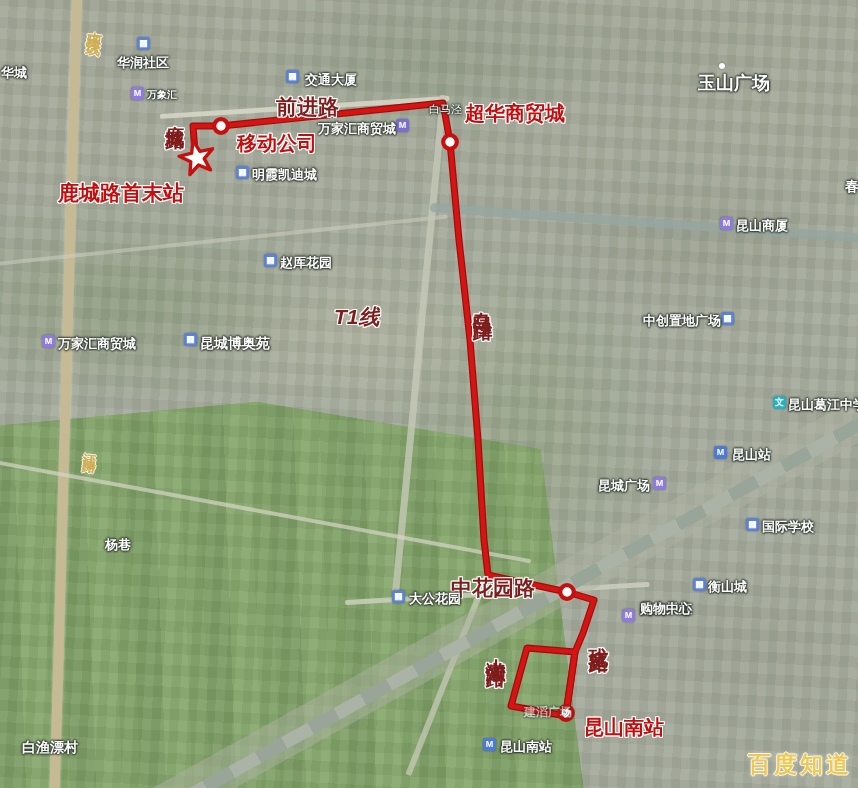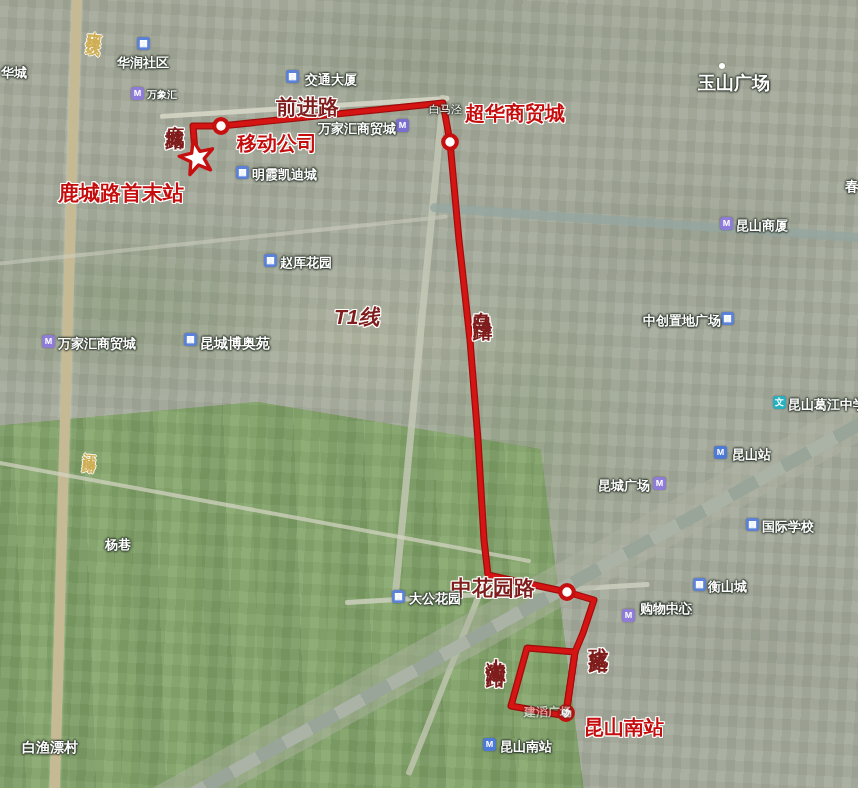--- a/index.html
+++ b/index.html
@@ -144,13 +144,14 @@
         <div>昆山天虹</div>
         <div>购物中心</div>
       </div>
       <div class="poi-icon" style="left: 392px; top: 590px; background: rgb(91, 130, 216);">▦</div>
       <div class="lbl white-lbl" style="left: 409px; top: 592px; font-size: 13px;">大公花园</div>
       <div class="lbl white-lbl" style="left: 524px; top: 678px; font-size: 12px; opacity: 0.55; margin-top: 28px;">建滔广场</div>
       <div class="poi-icon" style="left: 483px; top: 738px; background: rgb(77, 122, 214);">M</div>
       <div class="lbl white-lbl" style="left: 500px; top: 740px; font-size: 13px;">昆山南站</div>
     </div>
 
+  <div class="watermark">百度知道</div>
 </div>
 
 </body></html>

